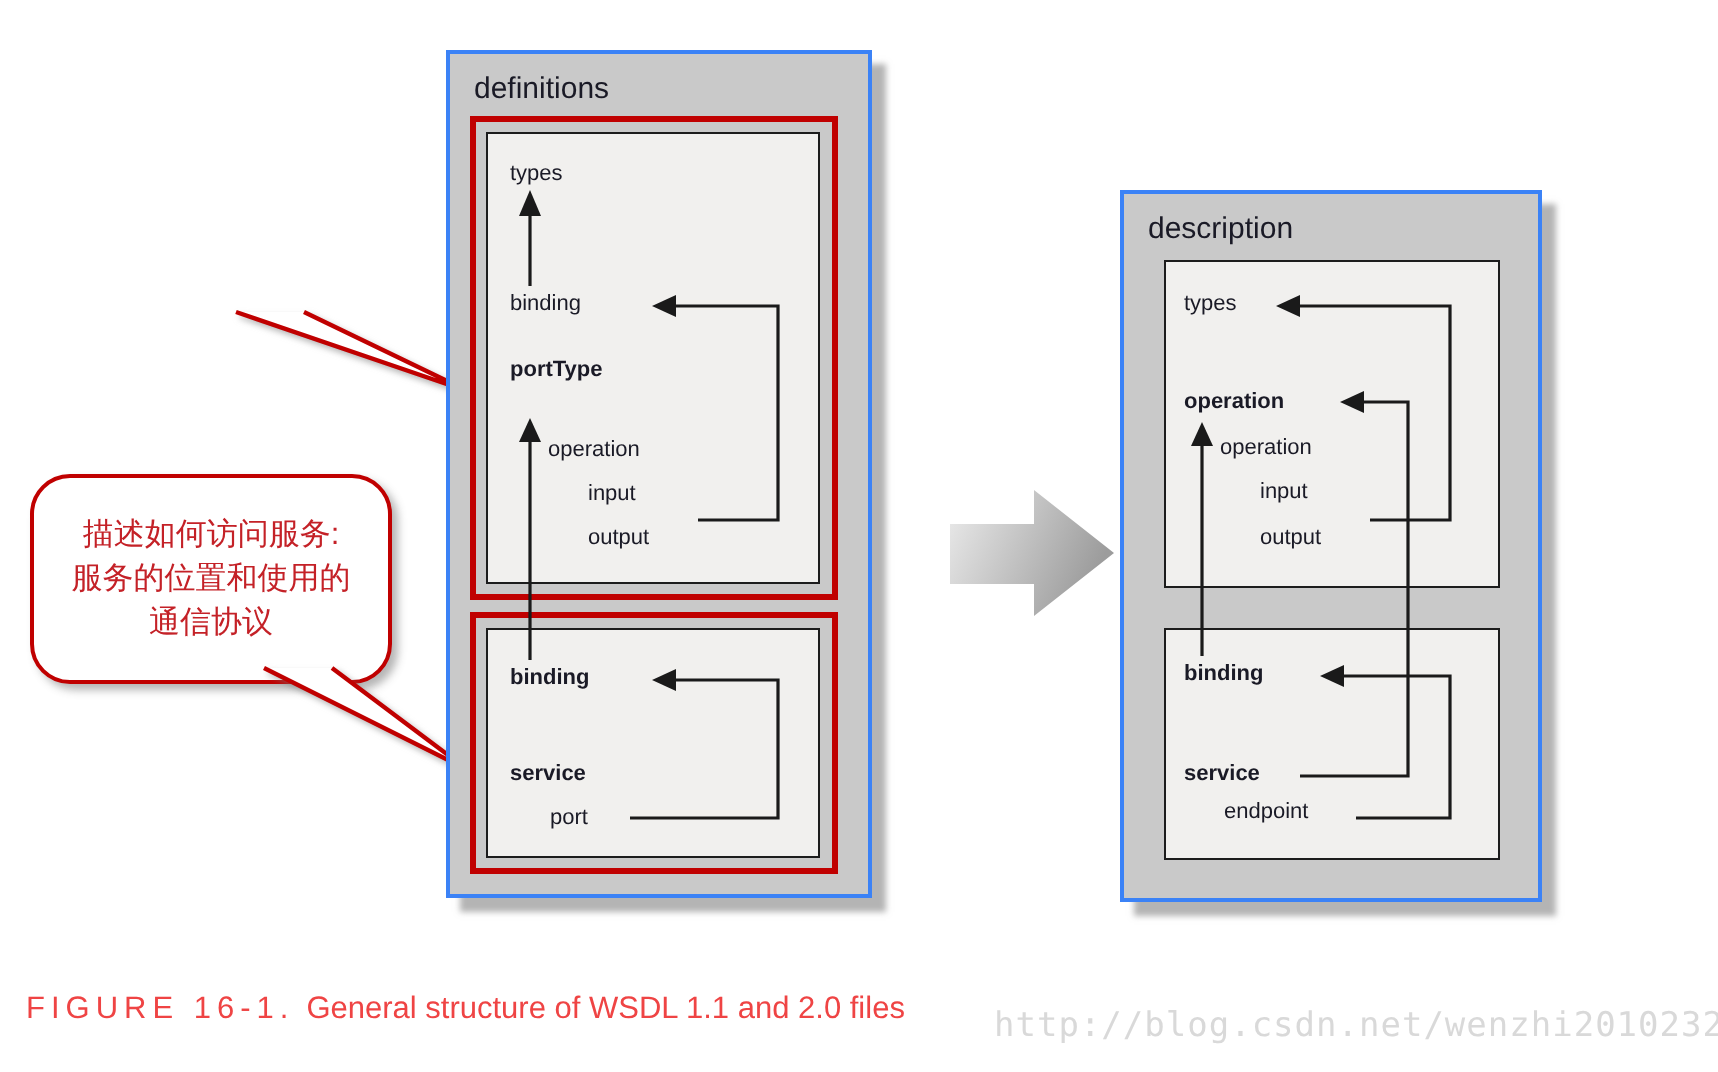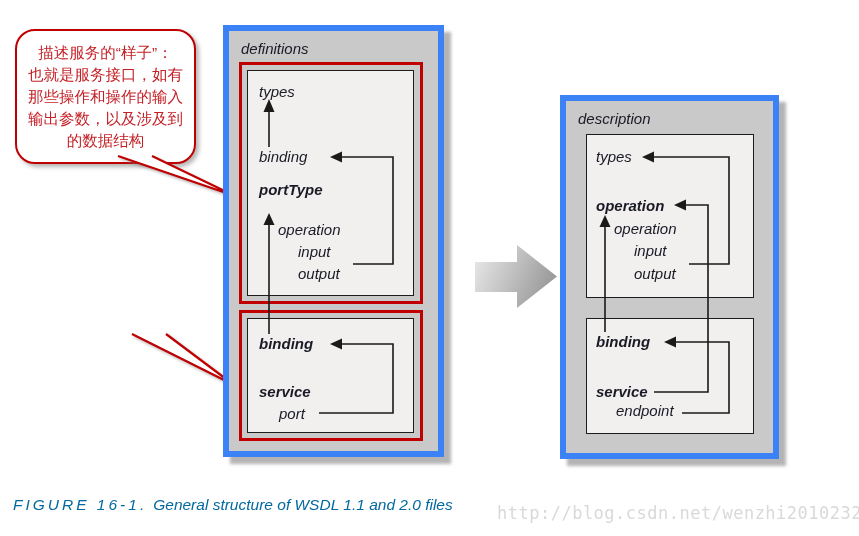--- a/index.html
+++ b/index.html
@@ -10,37 +10,37 @@
   .callout{position:absolute;background:#ffffff;border:2.5px solid #c00000;border-radius:20px;
            box-shadow:3px 3px 4px rgba(90,90,90,.45);display:flex;align-items:center;justify-content:center;}
   .callout-text{color:#c42127;font-size:15.5px;line-height:22px;text-align:center;
                 white-space:pre-line;letter-spacing:0;}
   .callout-interface{left:15px;top:29px;width:177px;height:131px;}
   .callout-access{left:15px;top:237px;width:177px;height:101px;}
   .tails{position:absolute;left:0;top:0;width:859px;height:536px;pointer-events:none;
          filter:drop-shadow(2px 2px 1.5px rgba(120,120,120,.55));}
 
   
-  .diagram{position:absolute;background:#c9c9c9;border:6px solid #3b82f6;
-           box-shadow:7px 7px 3px rgba(130,130,130,.6);font-style:italic;}
+  .diagram{position:absolute;background:#c9c9c9;border:2px solid #3b82f6;
+           box-shadow:7px 7px 3px rgba(130,130,130,.6);}
   .diagram.left{left:223px;top:25px;width:209px;height:420px;}
   .diagram.right{left:560px;top:95px;width:207px;height:352px;text-align:right;}
   .dg-title{position:absolute;left:12px;top:9px;font-size:15px;color:#1a1a26;}
   .inner{position:absolute;background:#f1f0ee;border:1.5px solid #1c1c1c;box-sizing:border-box;}
   .red-rect{position:absolute;border:3px solid #c00000;box-sizing:border-box;}
 
   .left .rr1{left:10px;top:31px;width:184px;height:242px;}
   .left .ib1{left:18px;top:39px;width:167px;height:226px;}
   .left .rr2{left:10px;top:279px;width:184px;height:131px;}
   .left .ib2{left:18px;top:287px;width:167px;height:115px;}
 
   .right .ib1{left:20px;top:33px;width:168px;height:164px;}
   .right .ib2{left:20px;top:217px;width:168px;height:116px;}
 
-  .lbl{position:absolute;font-size:15px;line-height:15px;color:#1a1a26;white-space:nowrap;}
+  .lbl{position:absolute;font-size:11px;line-height:15px;color:#1a1a26;white-space:nowrap;}
   .b{font-weight:bold;}
   
   .left .l-types{left:30px;top:53px;}   .left .l-message{left:30px;top:118px;}
   .left .l-porttype{left:30px;top:151px;} .left .l-operation{left:49px;top:191px;}
   .left .l-input{left:69px;top:213px;}  .left .l-output{left:69px;top:235px;}
   .left .l-binding{left:30px;top:305px;} .left .l-service{left:30px;top:353px;}
   .left .l-port{left:50px;top:375px;}
   
   .right .l-types{left:30px;top:48px;}  .right .l-interface{left:30px;top:97px;}
   .right .l-operation{left:48px;top:120px;} .right .l-input{left:68px;top:142px;}
@@ -48,36 +48,34 @@
   .right .l-service{left:30px;top:283px;} .right .l-endpoint{left:50px;top:302px;}
 
   .connectors{position:absolute;left:0;top:0;pointer-events:none;}
   .connectors path,.connectors line{stroke:#1a1a1a;stroke-width:1.6;fill:none;}
   .connectors polygon{fill:#1a1a1a;stroke:none;}
 
   
   .big-arrow{position:absolute;left:473px;top:243px;}
 
   
-  .caption{position:absolute;left:13px;top:496px;font-size:15.5px;font-style:italic;color:#0369a1;}
+  .caption{position:absolute;left:13px;top:496px;font-size:15.5px;color:#ef4444;}
   .cap-label{letter-spacing:3px;margin-right:6px;}
   .watermark{position:absolute;left:497px;top:503px;font-family:"DejaVu Sans Mono",monospace;
              font-size:17px;color:#d9d9d9;letter-spacing:0.5px;white-space:nowrap;}
 </style>
 </head>
 <body>
 
 <div class="stage">
 
-  <div class="callout callout-interface">
-    <div class="callout-text">描述服务的“样子”：
-也就是服务接口，如有
-那些操作和操作的输入
-输出参数，以及涉及到
-的数据结构</div>
+  <div class="callout callout-access">
+    <div class="callout-text">描述如何访问服务:
+服务的位置和使用的
+通信协议</div>
   </div>
   <svg class="tails" viewBox="0 0 859 536">
     <path d="M118,156 L235,196 L152,156" fill="#ffffff" stroke="#c00000" stroke-width="2.2" stroke-linejoin="miter"></path>
     <path d="M132,334 L234,385 L166,334" fill="#ffffff" stroke="#c00000" stroke-width="2.2" stroke-linejoin="miter"></path>
   </svg>
 
   <div class="diagram left">
     <span class="dg-title">definitions</span>
     <div class="red-rect rr1"></div>
     <div class="inner ib1"></div>

